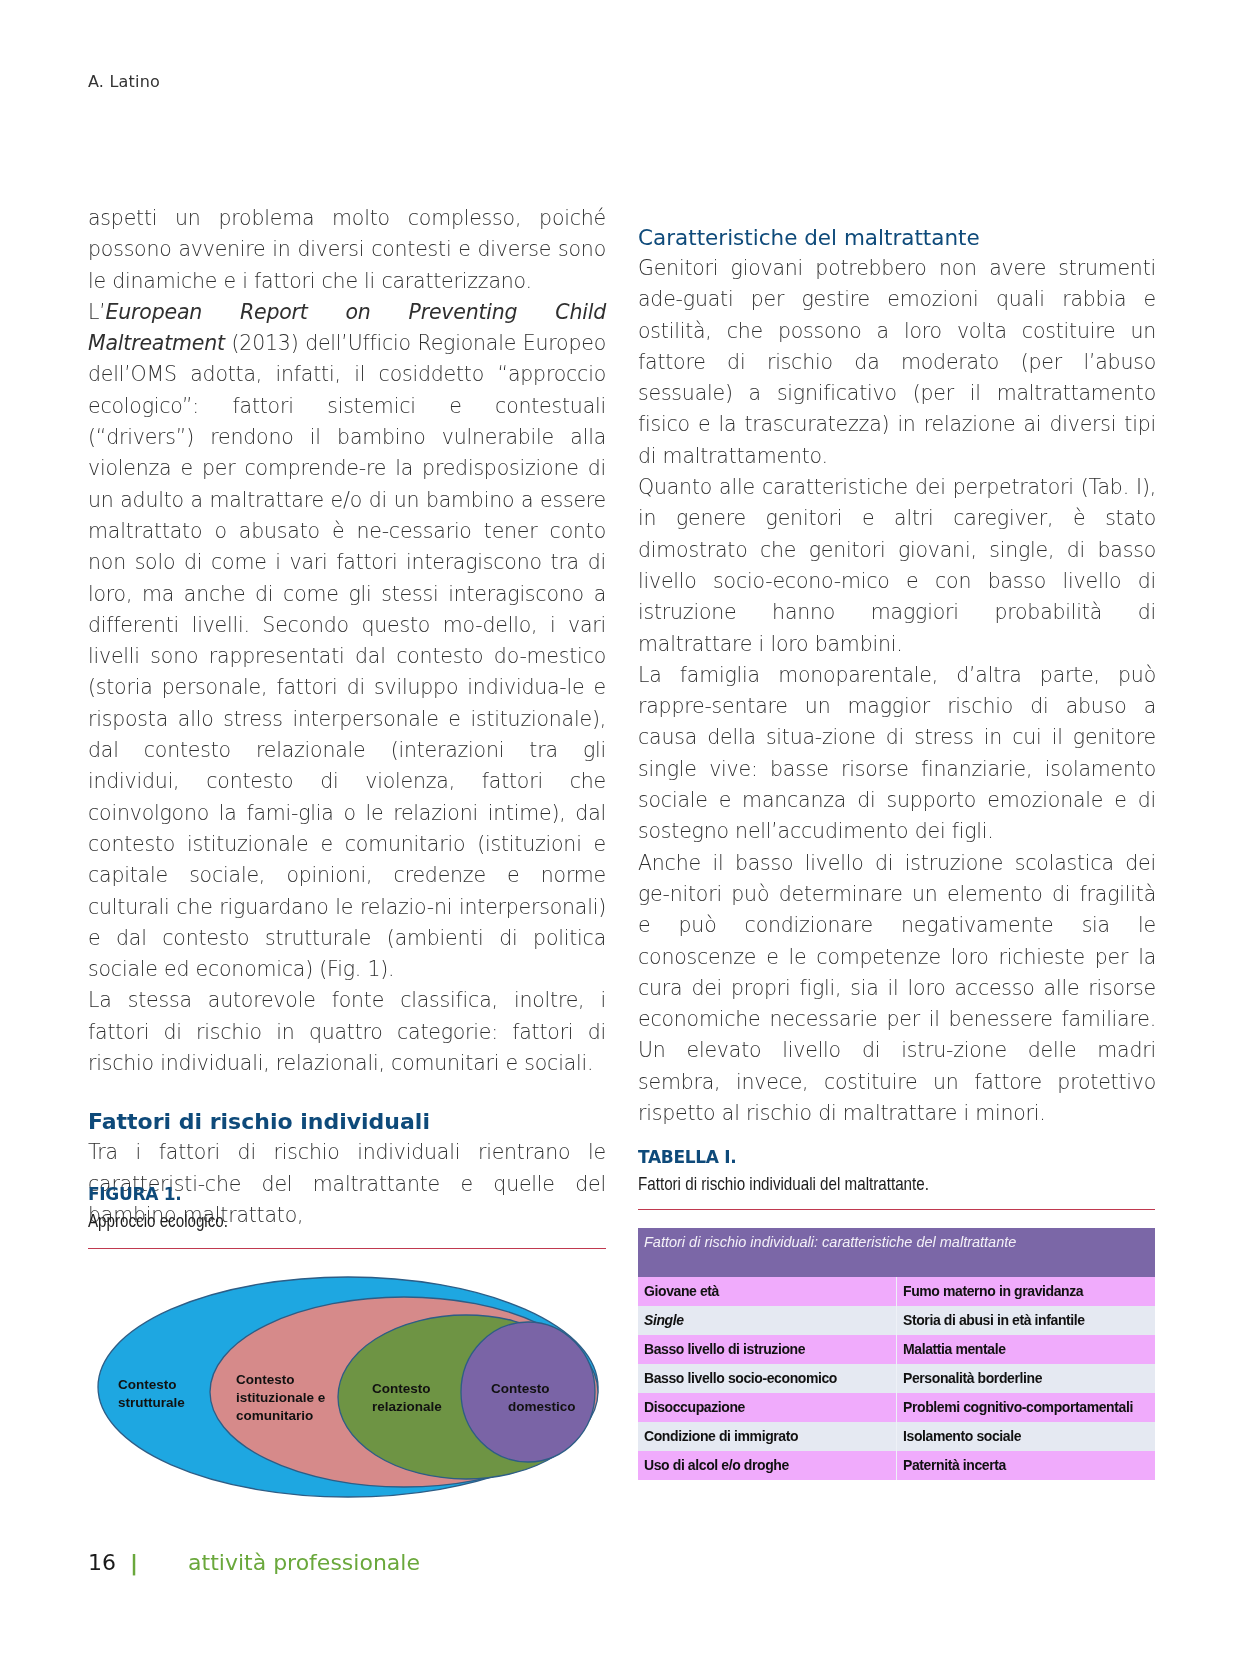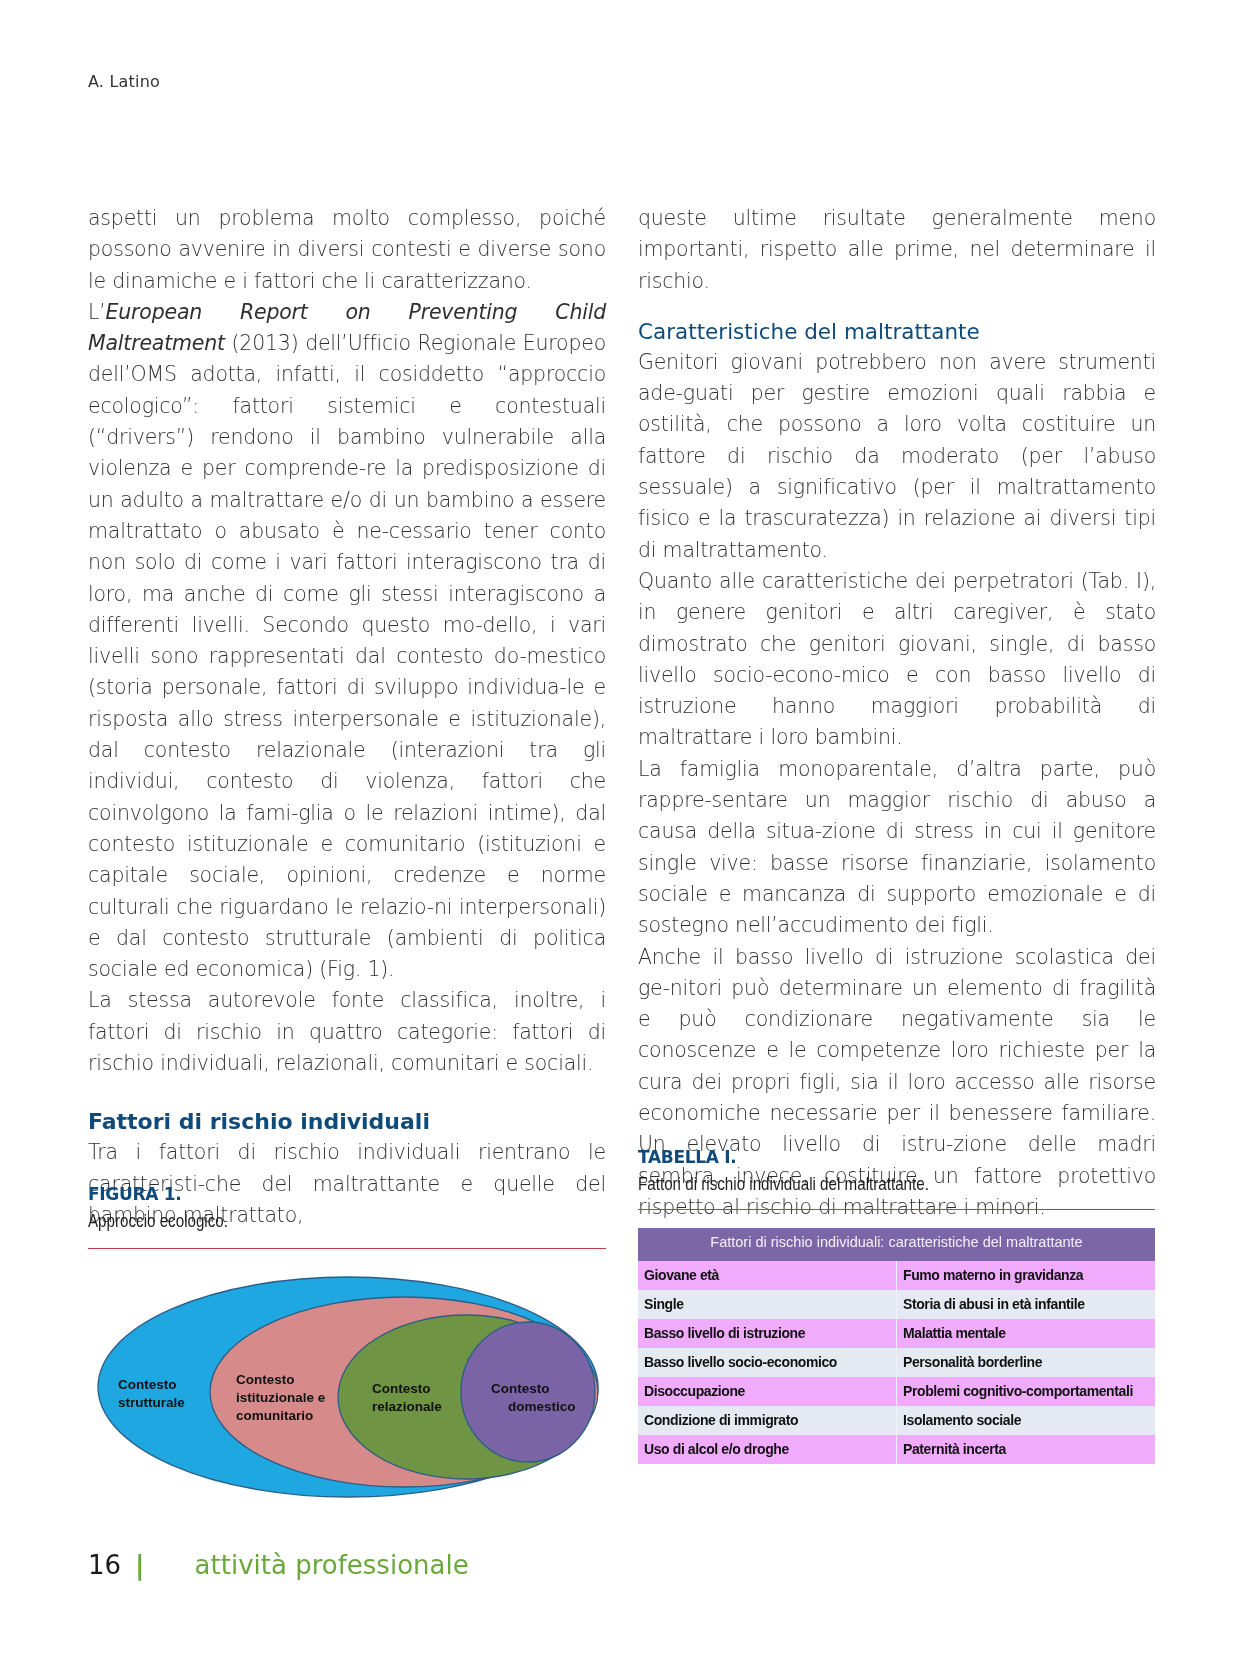--- a/index.html
+++ b/index.html
@@ -13,45 +13,44 @@
   .p i { font-style: italic; }
   .h2 { font-family: "DejaVu Sans", sans-serif; font-weight: bold; color: #0e4a7a; font-size: 22px; margin: 0; line-height: 30px; }
   .h2.light { font-weight: normal; font-size: 21.5px; }
   .caption-label { font-weight: bold; color: #0e4a7a; font-size: 17px; margin: 0; letter-spacing: -0.3px; }
   .caption-text { font-family: "Liberation Sans", sans-serif; font-size: 18.5px; color: #1c1c1c; margin: 0; transform: scaleX(0.82); transform-origin: left center; white-space: nowrap; }
   .red-rule { height: 1px; background: #c0394f; border: 0; margin: 0; }
   .figure { position: absolute; left: 88px; top: 1184px; width: 518px; }
   .tabella { position: absolute; left: 638px; top: 1147px; width: 517px; }
   svg text { font-family: "Liberation Sans", sans-serif; font-weight: bold; font-size: 13.5px; fill: #111; }
   table.risk { border-collapse: collapse; width: 517px; font-family: "Liberation Sans", sans-serif; font-size: 14px; margin-top: 18px; }
-  table.risk th { background: #7b67a7; color: #f3f0f8; font-weight: normal; text-align: center; padding: 5px 6px 10px 6px; font-size: 14.5px; height: 18px; }
+  table.risk th { background: #7b67a7; color: #f3f0f8; font-weight: normal; text-align: left; padding: 5px 6px 26px 6px; font-size: 14.5px; height: 18px; font-style: italic; }
   table.risk td { font-weight: bold; color: #111; padding: 5px 6px; vertical-align: top; line-height: 19px; letter-spacing: -0.4px; border-right: 1px solid #eef1f7; }
   table.risk td:last-child { border-right: 0; }
   table.risk tr.odd td { background: #f0abfc; }
   table.risk tr.even td { background: #e5e9f2; }
-  .footer { position: absolute; left: 88px; top: 1550px; font-size: 26px; display: flex; align-items: baseline; }
+  .footer { position: absolute; left: 88px; top: 1550px; font-size: 22px; display: flex; align-items: baseline; }
   .page-num { color: #1a1a1a; font-weight: 500; }
   .sep { color: #6aa83c; margin: 0 14px 0 14px; font-weight: bold; }
   .section { color: #6aa83c; font-weight: 500; margin-left: 36px; }
 </style>
 </head>
 <body>
 
 <div class="running-head">A. Latino</div>
 
 <div class="col col-left">
   <p class="p">aspetti un problema molto complesso, poiché possono avvenire in diversi contesti e diverse sono le dinamiche e i fattori che li caratterizzano.</p>
   <p class="p"><span>L’</span><i>European Report on Preventing Child Maltreatment</i><span> (2013) dell’Ufficio Regionale Europeo dell’OMS adotta, infatti, il cosiddetto “approccio ecologico”: fattori sistemici e contestuali (“drivers”) rendono il bambino vulnerabile alla violenza e per comprende-re la predisposizione di un adulto a maltrattare e/o di un bambino a essere maltrattato o abusato è ne-cessario tener conto non solo di come i vari fattori interagiscono tra di loro, ma anche di come gli stessi interagiscono a differenti livelli. Secondo questo mo-dello, i vari livelli sono rappresentati dal contesto do-mestico (storia personale, fattori di sviluppo individua-le e risposta allo stress interpersonale e istituzionale), dal contesto relazionale (interazioni tra gli individui, contesto di violenza, fattori che coinvolgono la fami-glia o le relazioni intime), dal contesto istituzionale e comunitario (istituzioni e capitale sociale, opinioni, credenze e norme culturali che riguardano le relazio-ni interpersonali) e dal contesto strutturale (ambienti di politica sociale ed economica) (Fig. 1).</span></p>
   <p class="p">La stessa autorevole fonte classifica, inoltre, i fattori di rischio in quattro categorie: fattori di rischio individuali, relazionali, comunitari e sociali.</p>
   <h2 class="h2" style="margin-top:28px;">Fattori di rischio individuali</h2>
   <p class="p">Tra i fattori di rischio individuali rientrano le caratteristi-che del maltrattante e quelle del bambino maltrattato,</p>
 </div>
 
 <div class="col col-right">
-  <p class="p">queste ultime risultate generalmente meno importanti, rispetto alle prime, nel determinare il rischio.</p>
   <h2 class="h2 light" style="margin-top:20px;">Caratteristiche del maltrattante</h2>
   <p class="p">Genitori giovani potrebbero non avere strumenti ade-guati per gestire emozioni quali rabbia e ostilità, che possono a loro volta costituire un fattore di rischio da moderato (per l’abuso sessuale) a significativo (per il maltrattamento fisico e la trascuratezza) in relazione ai diversi tipi di maltrattamento.</p>
   <p class="p">Quanto alle caratteristiche dei perpetratori (Tab. I), in genere genitori e altri caregiver, è stato dimostrato che genitori giovani, single, di basso livello socio-econo-mico e con basso livello di istruzione hanno maggiori probabilità di maltrattare i loro bambini.</p>
   <p class="p">La famiglia monoparentale, d’altra parte, può rappre-sentare un maggior rischio di abuso a causa della situa-zione di stress in cui il genitore single vive: basse risorse finanziarie, isolamento sociale e mancanza di supporto emozionale e di sostegno nell’accudimento dei figli.</p>
   <p class="p">Anche il basso livello di istruzione scolastica dei ge-nitori può determinare un elemento di fragilità e può condizionare negativamente sia le conoscenze e le competenze loro richieste per la cura dei propri figli, sia il loro accesso alle risorse economiche necessarie per il benessere familiare. Un elevato livello di istru-zione delle madri sembra, invece, costituire un fattore protettivo rispetto al rischio di maltrattare i minori.</p>
 </div>
 
 <div class="figure">
   <p class="caption-label">FIGURA 1.</p>
   <p class="caption-text" style="margin-top:6px;">Approccio ecologico.</p>
@@ -82,21 +81,21 @@
       <tr>
           <th colspan="2">Fattori di rischio individuali: caratteristiche del maltrattante</th>
         </tr>
     </thead>
     <tbody id="risk-body">
         <tr class="odd">
           <td style="width: 50%;">Giovane età</td>
           <td style="width: 50%;">Fumo materno in gravidanza</td>
         </tr>
         <tr class="even">
-          <td style="width: 50%;">Single</td>
+          <td style="width: 50%; font-style: italic;">Single</td>
           <td style="width: 50%;">Storia di abusi in età infantile</td>
         </tr>
         <tr class="odd">
           <td style="width: 50%;">Basso livello di istruzione</td>
           <td style="width: 50%;">Malattia mentale</td>
         </tr>
         <tr class="even">
           <td style="width: 50%;">Basso livello socio-economico</td>
           <td style="width: 50%;">Personalità borderline</td>
         </tr>

